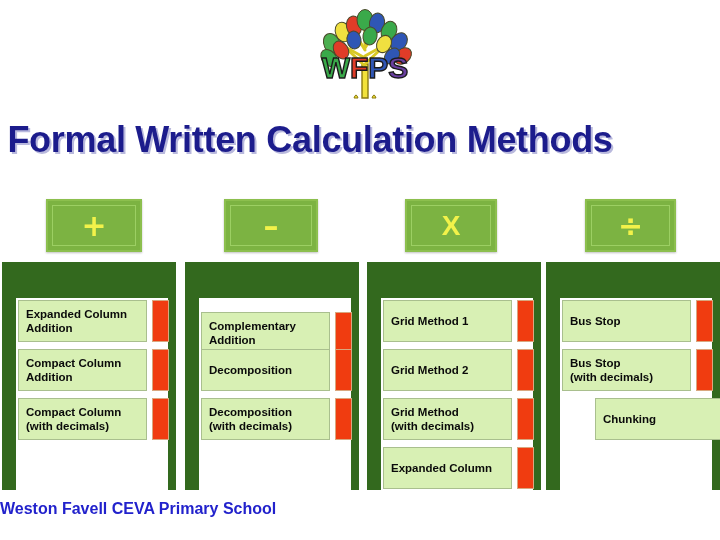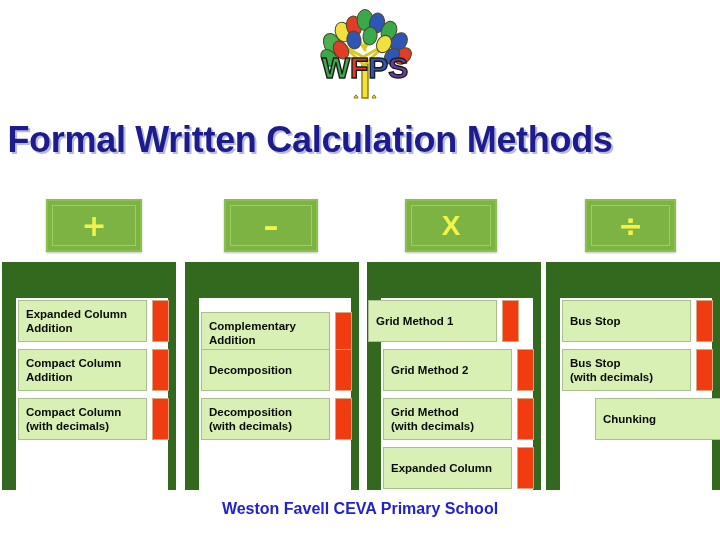--- a/index.html
+++ b/index.html
@@ -141,21 +141,21 @@
     border: 1px solid #d9a77f;
     box-sizing: border-box;
   }
 
   
   #footer {
     position: absolute;
     left: 0;
     top: 500px;
     width: 720px;
-    text-align: center;
+    text-align: left;
     font-size: 16px;
     font-weight: bold;
     color: #2222cc;
     font-family: "Liberation Sans", sans-serif;
   }
 </style>
 </head>
 <body>
 
 <div id="logo">
@@ -279,21 +279,21 @@
       </div>
       <div class="item-chip"></div>
     </div>
     <div class="item-row" style="left: 201px; top: 398px;">
       <div class="item-box">
         <span class="item-label">Decomposition
 (with decimals)</span>
       </div>
       <div class="item-chip"></div>
     </div>
-    <div class="item-row" style="left: 368px; top: 300px; text-align: center;">
+    <div class="item-row" style="left: 383px; top: 300px; text-align: center;">
       <div class="item-box">
         <span class="item-label">Grid Method 1</span>
       </div>
       <div class="item-chip"></div>
     </div>
     <div class="item-row" style="left: 383px; top: 349px; text-align: right;">
       <div class="item-box">
         <span class="item-label">Grid Method 2</span>
       </div>
       <div class="item-chip"></div>

